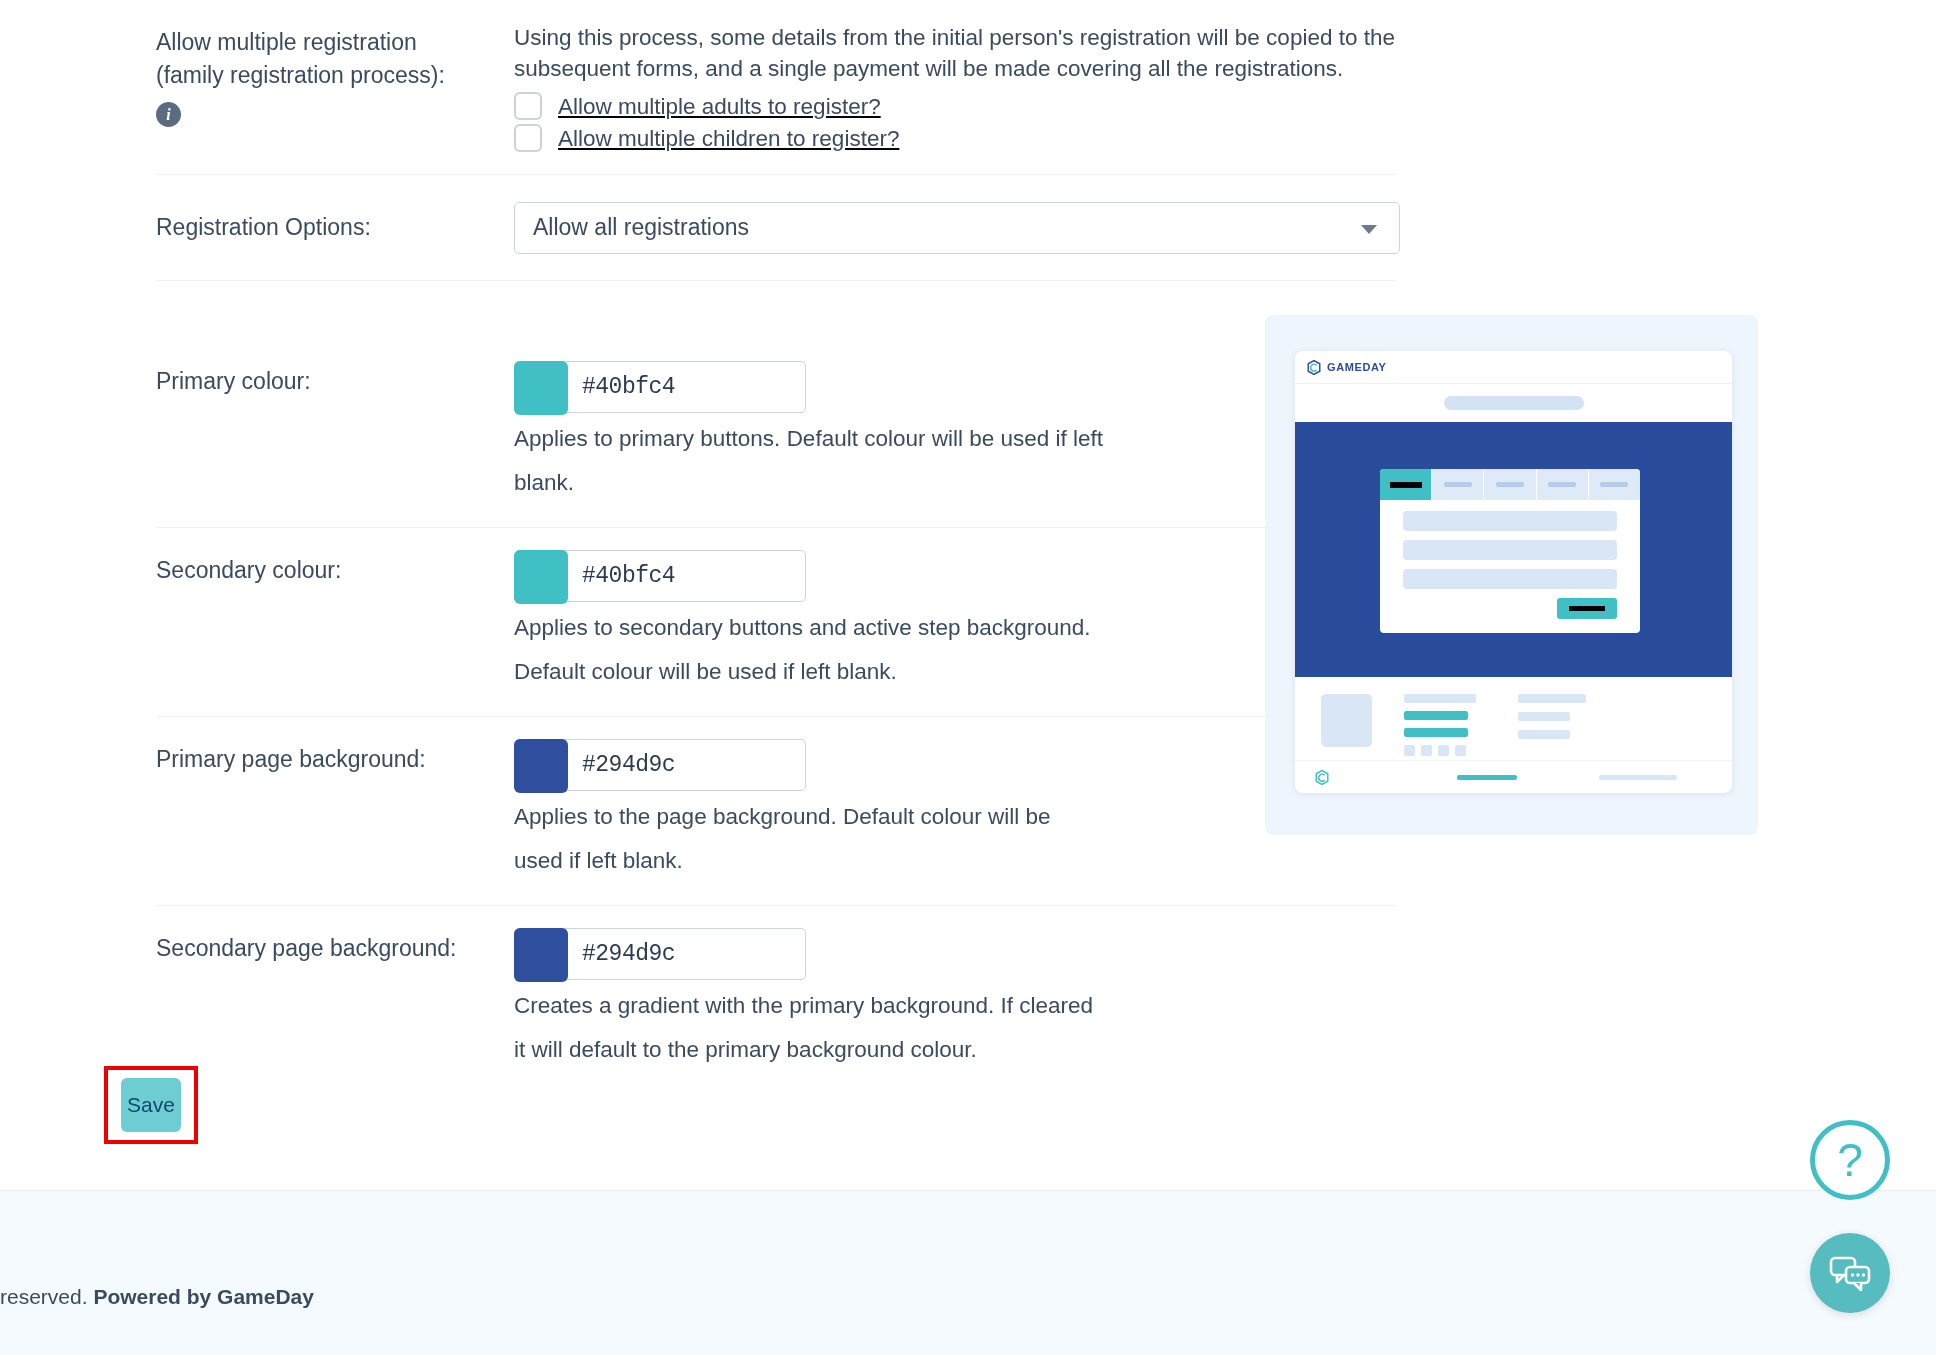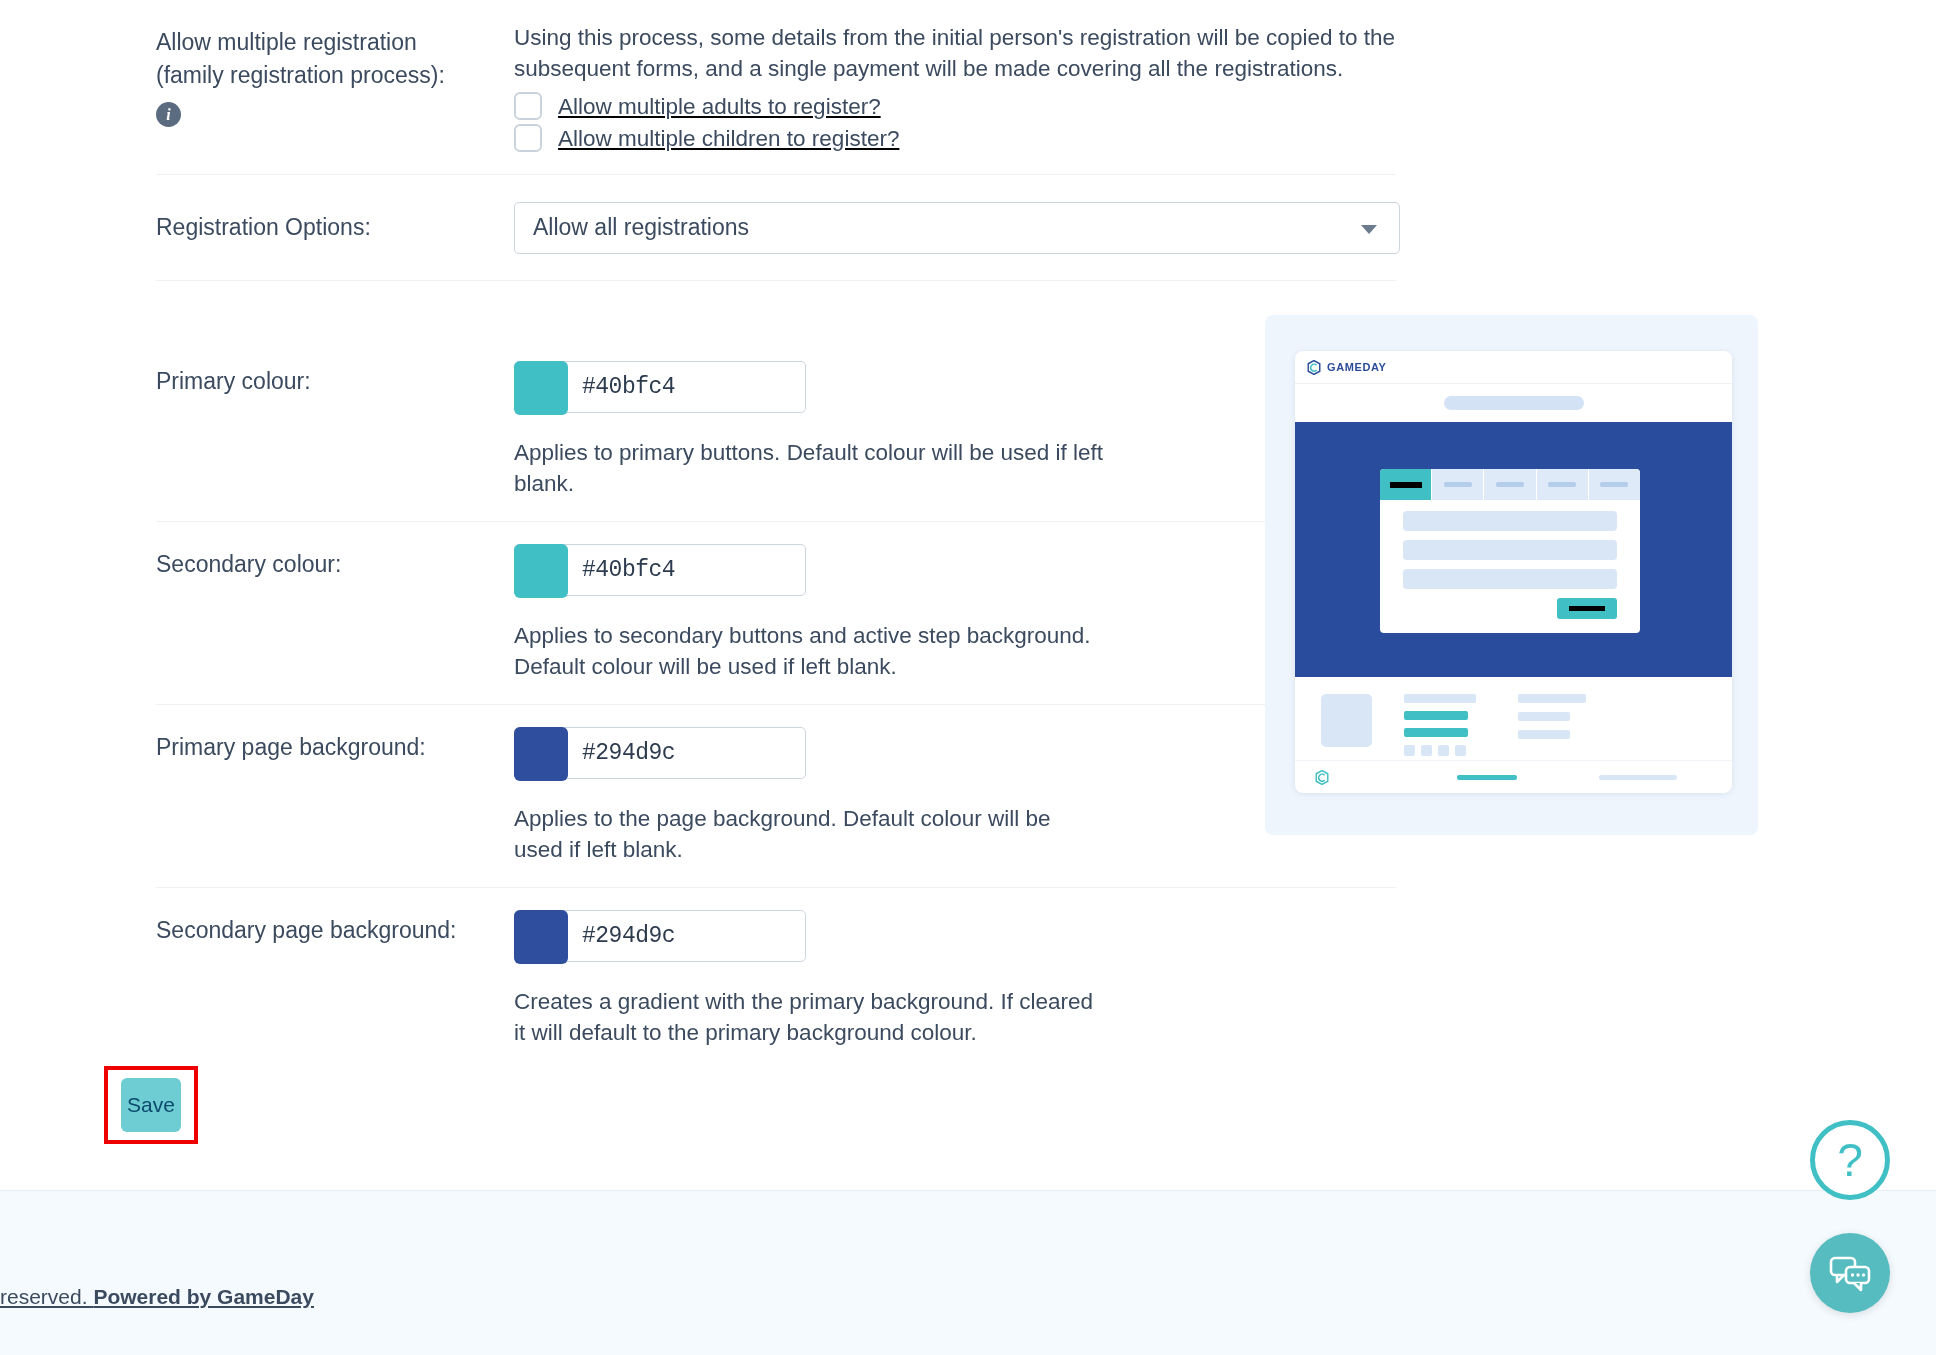--- a/index.html
+++ b/index.html
@@ -148,23 +148,23 @@
   .colour-text {
     display: flex;
     align-items: center;
     padding-left: 14px;
     font-size: 23px;
     color: #2d3b4e;
     font-family: Liberation Mono, monospace;
     letter-spacing: -0.5px;
   }
   .help-text {
-    margin-top: 24px;
+    margin-top: 4px;
     font-size: 22.5px;
-    line-height: 31px;
+    line-height: 44px;
     color: #3b4a5e;
     max-width: 590px;
   }
 
   
   .preview-panel {
     position: absolute;
     left: 1265px;
     top: 315px;
     width: 493px;
@@ -334,21 +334,20 @@
     height: 165px;
     background: #f4fafd;
     border-top: 1px solid #e4eef4;
   }
   .footer-text {
     position: absolute;
     left: 0;
     top: 1285px;
     font-size: 21px;
     color: #3b4a5e;
-    text-decoration: underline;
   }
   .footer-text b { font-weight: bold; }
 
   
   .fab-help {
     position: absolute;
     right: 46px;
     top: 1120px;
     width: 80px; height: 80px;
     border-radius: 50%;

